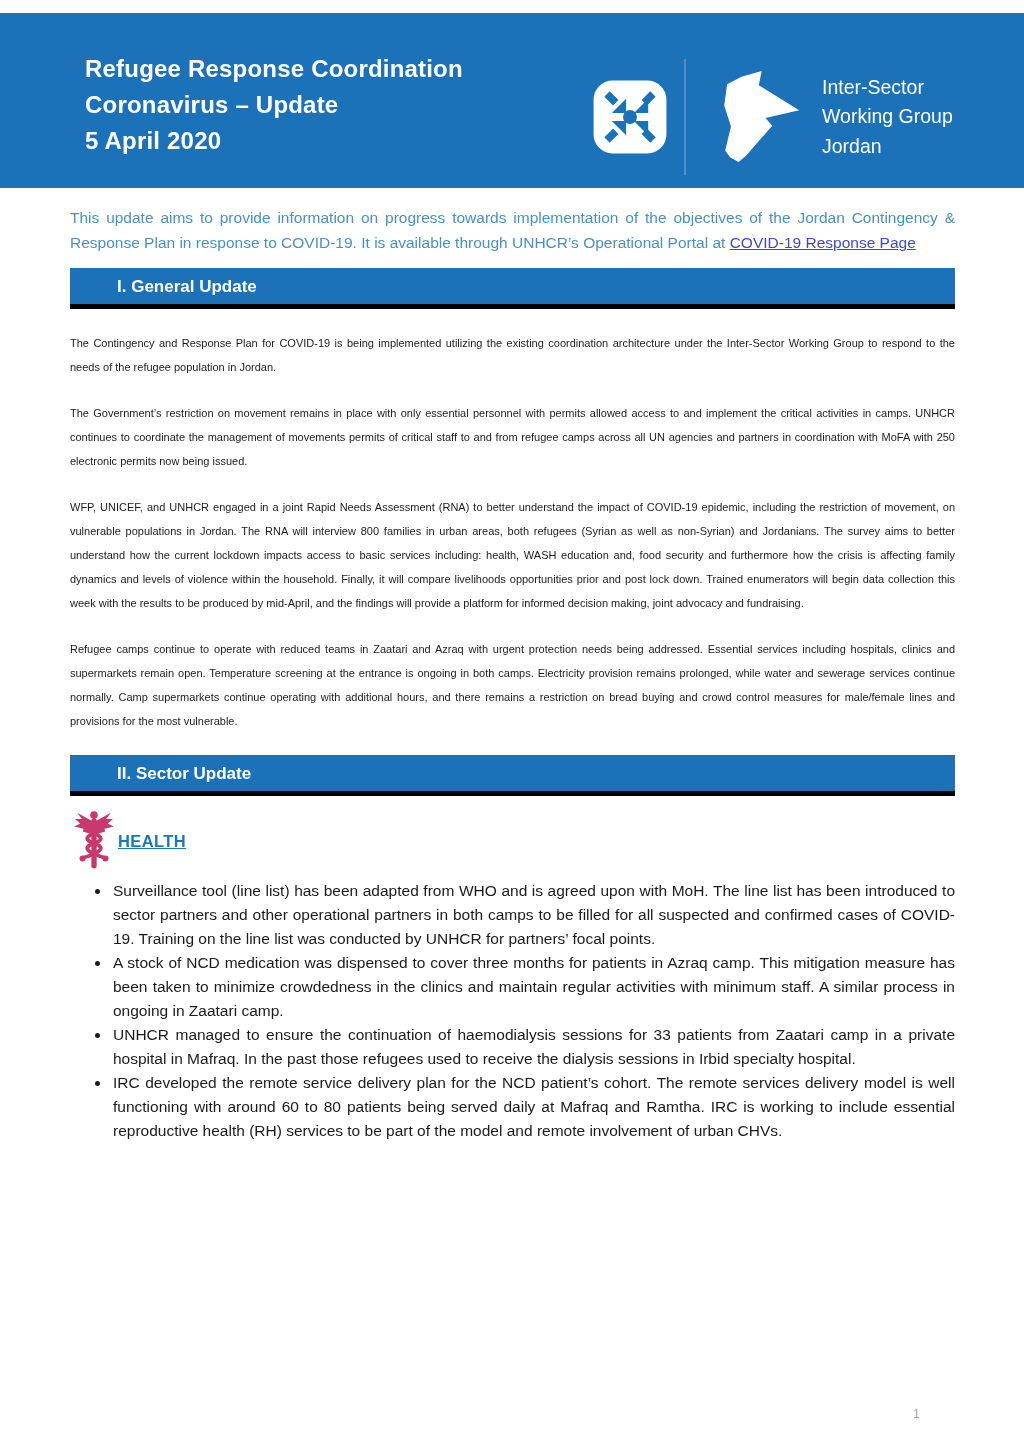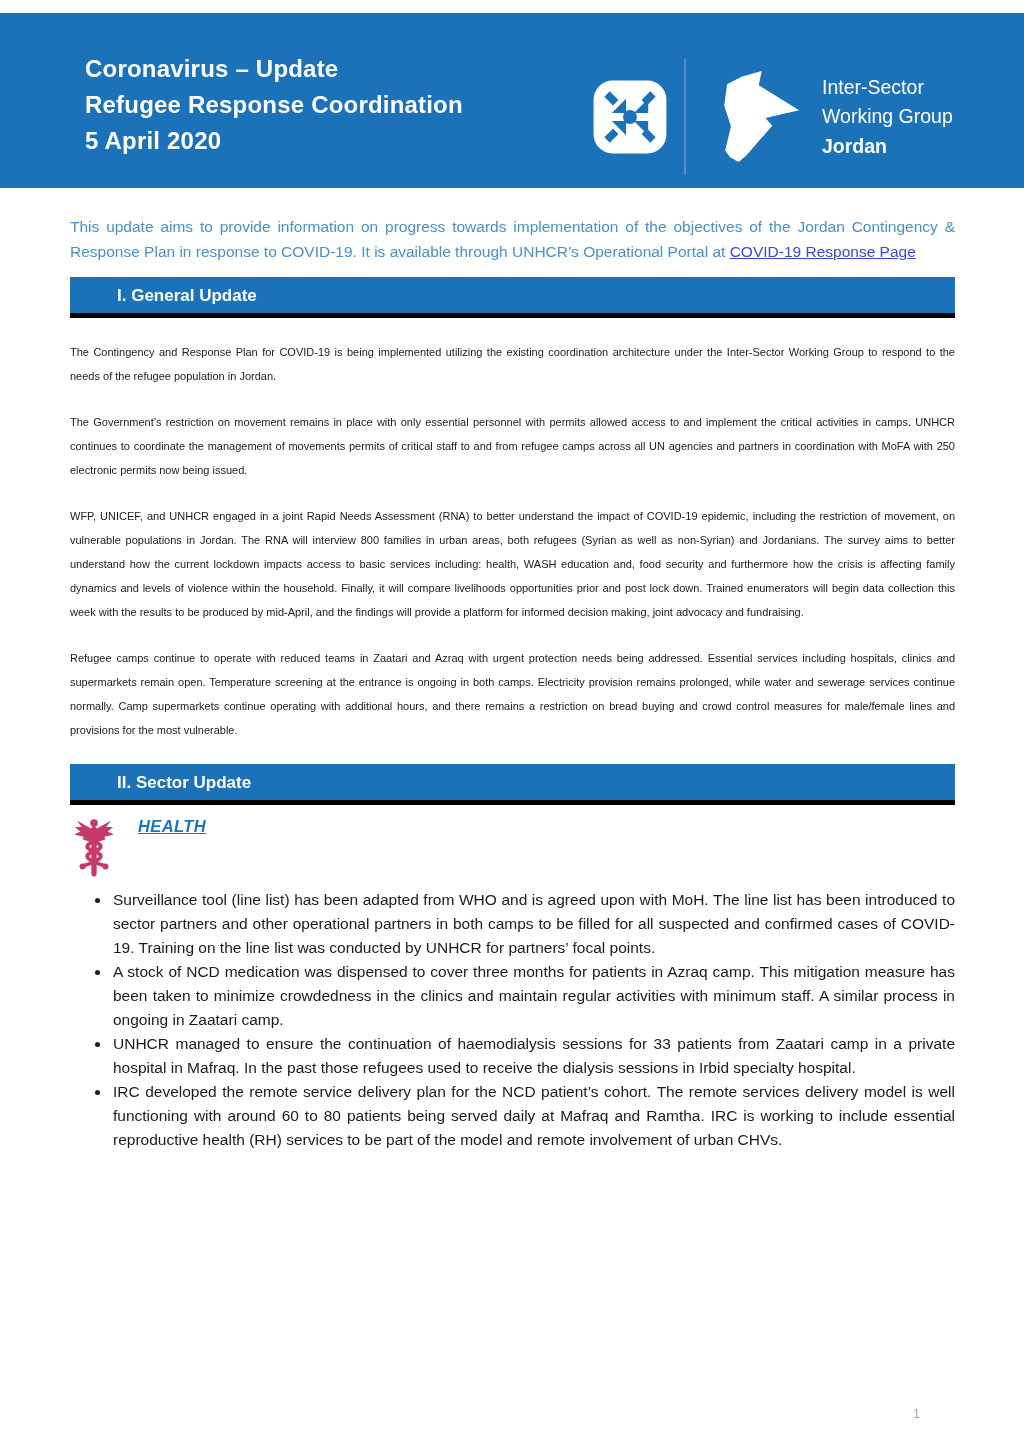--- a/index.html
+++ b/index.html
@@ -47,27 +47,27 @@
     height: 116px;
     background: rgba(255, 255, 255, 0.22);
   }
   .jordan-map { width: 104px; height: 96px; display: block; }
   .org-text {
     color: #ffffff;
     font-size: 19.5px;
     line-height: 29.5px;
     white-space: nowrap;
   }
-  .org-text .org-bold { font-weight: bold; }
+  .org-text .org-bold { font-weight: normal; }
 
   
   .content { padding: 0 69px 0 70px; }
 
   .intro {
-    margin-top: 26px;
+    margin-top: 17px;
     color: #4890c8;
     font-size: 15.5px;
     line-height: 25px;
     text-align: justify;
   }
   .intro a {
     color: #3e46d8;
     text-decoration: underline;
     cursor: pointer;
   }
@@ -89,24 +89,22 @@
     margin-top: 22px;
     font-size: 11px;
     line-height: 24px;
     text-align: justify;
     color: #1b1b1b;
   }
 
   .health-row {
     margin-top: 12px;
     display: flex;
-    align-items: flex-start;
-    gap: 20px;
+    align-items: center;
     height: 66px;
-    font-style: italic;
   }
   .caduceus { width: 48px; height: 64px; display: block; }
   .health-link {
     font-size: 16.5px;
     font-weight: bold;
     color: #1b75bc;
     text-decoration: underline;
     letter-spacing: 0.4px;
     cursor: pointer;
   }
@@ -135,22 +133,22 @@
     font-size: 12.5px;
   }
 </style>
 </head>
 <body>
 
 <div class="page">
 
   <header class="banner">
     <div class="banner-titles">
+      <div>Refugee Response Coordination</div>
       <div>Coronavirus – Update</div>
-      <div>Refugee Response Coordination</div>
       <div>5 April 2020</div>
     </div>
 
     <div class="logo-row">
       <svg class="coord-badge" viewBox="0 0 48 48" aria-hidden="true">
         <rect x="1" y="1" width="46" height="46" rx="12" fill="#ffffff"></rect>
         <g fill="#1b72b8" stroke="none">
           <circle cx="24" cy="24" r="4.4"></circle>
           <polygon points="12.5,21.5 21.5,21.5 21.5,12.5"></polygon>
           <polygon points="35.5,12.5 35.5,21.5 26.5,21.5"></polygon>

